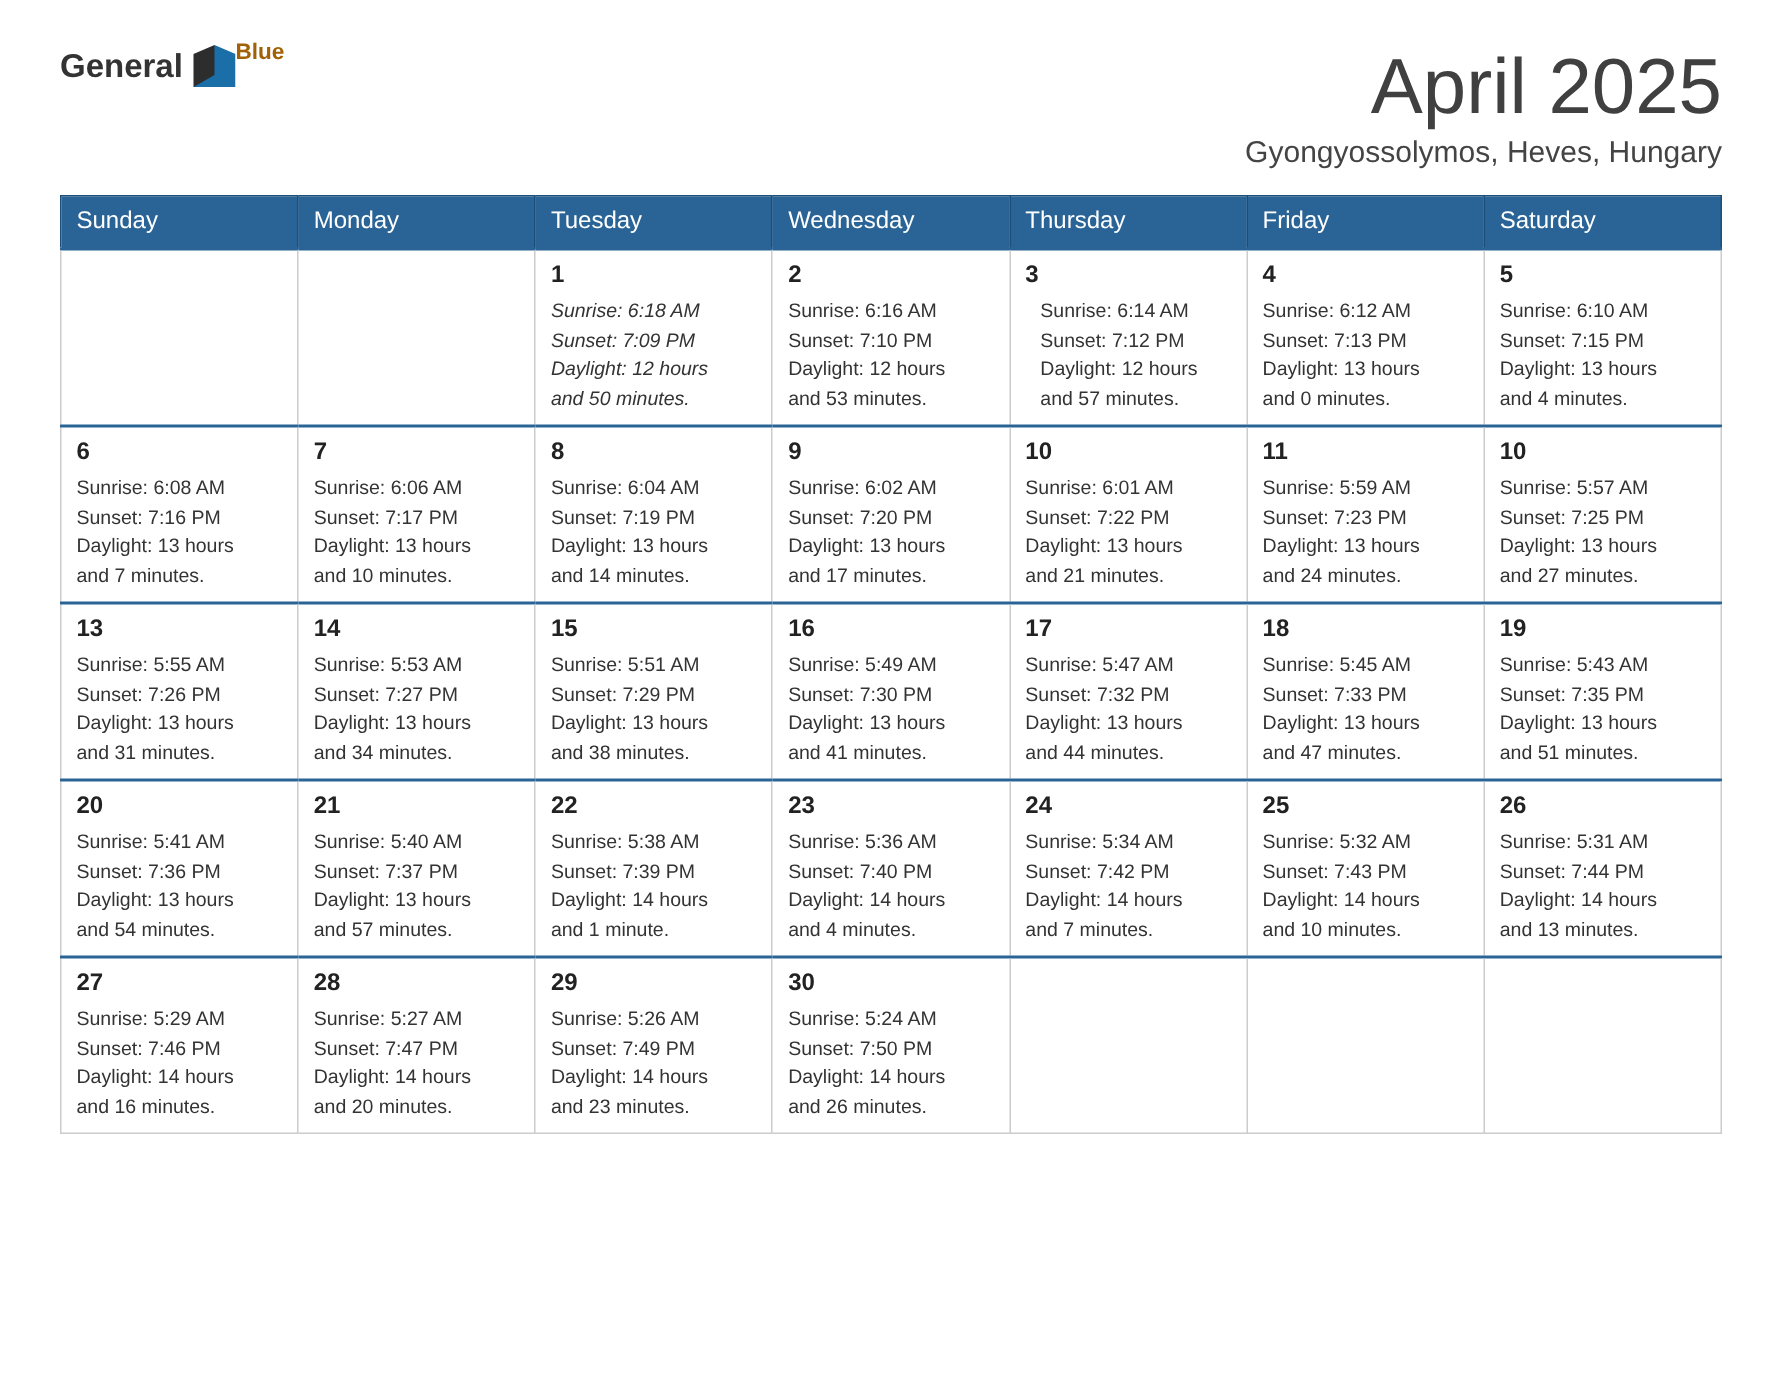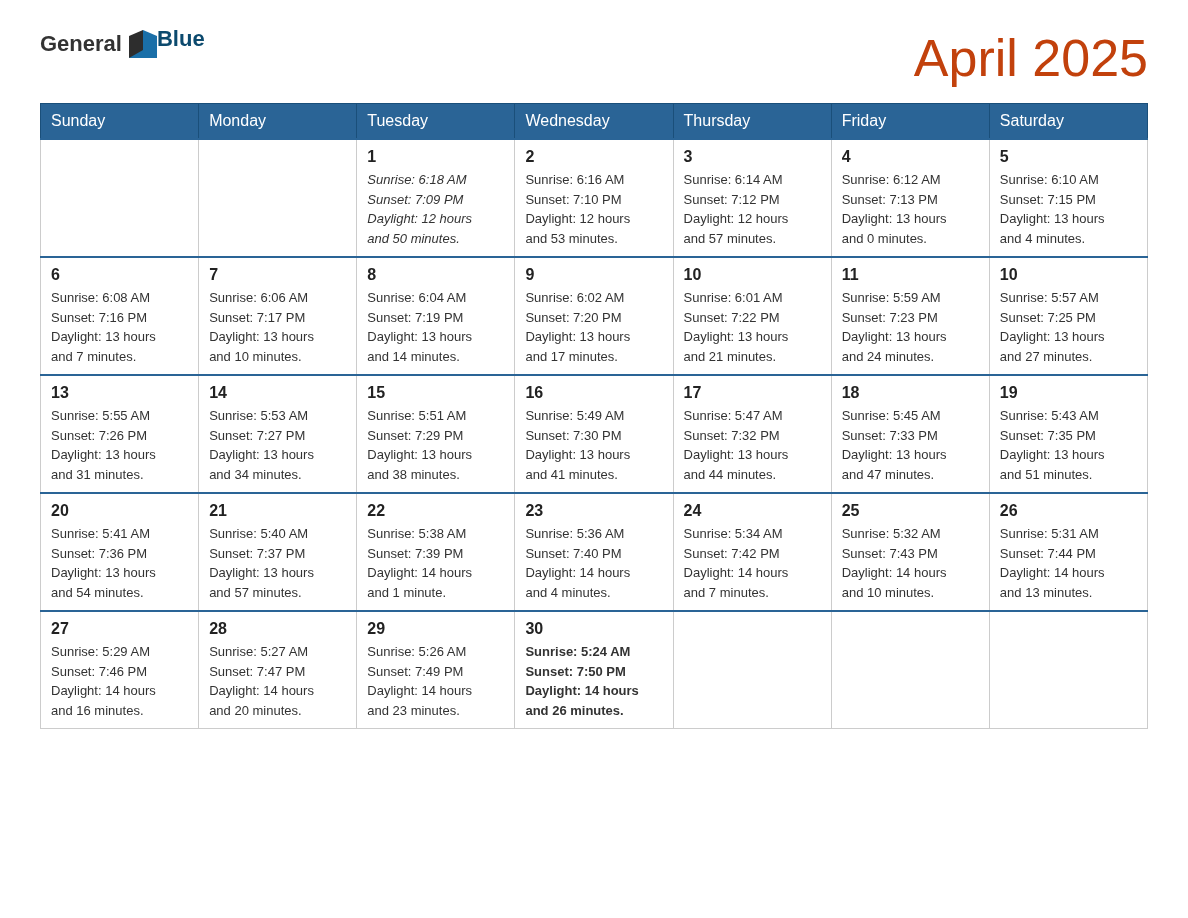--- a/index.html
+++ b/index.html
@@ -20,21 +20,21 @@
       display: flex;
       align-items: center;
       gap: 0;
     }
     .title-block {
       text-align: right;
     }
     .calendar-title {
       font-size: 52px;
       font-weight: normal;
-      color: #c2410c;
+      color: #404040;
       line-height: 1.1;
     }
     .calendar-subtitle {
       font-size: 20px;
       color: #444;
       margin-top: 4px;
     }
     .calendar-table {
       width: 100%;
       border-collapse: collapse;
@@ -84,25 +84,26 @@
 <div class="header-row">
   <div class="logo">
     <div style="display:flex;flex-direction:row;align-items:flex-start;">
       <div style="display:flex;align-items:center;">
         <span style="font-size:22px;font-weight:bold;color:#333;">General</span>
         <svg width="32" height="28" viewBox="0 0 32 28" xmlns="http://www.w3.org/2000/svg" style="margin-left:3px;">
           <polygon points="4,28 32,28 32,6 18,0" fill="#1a6fa8"></polygon>
           <polygon points="4,28 18,20 18,0 4,6" fill="#2d2d2d"></polygon>
         </svg>
       </div>
-      <span style="color:#0c4a6e;font-size:22px;font-weight:bold;margin-top:-4px;">Blue</span>
+      <span style="color:#a16207;font-size:15px;font-weight:bold;margin-top:-4px;">Blue</span>
     </div>
   </div>
   <div class="title-block">
     <div class="calendar-title">April 2025</div>
+    <div class="calendar-subtitle">Gyongyossolymos, Heves, Hungary</div>
   </div>
 </div>
 
 <table class="calendar-table">
   <thead>
     <tr>
     <th>Sunday</th>
         <th>Monday</th>
         <th>Tuesday</th>
         <th>Wednesday</th>
@@ -124,21 +125,21 @@
         </td>
         <td>
           <span class="day-number">2</span>
           <div class="day-info" style="white-space: pre-line;">Sunrise: 6:16 AM
 Sunset: 7:10 PM
 Daylight: 12 hours
 and 53 minutes.</div>
         </td>
         <td>
           <span class="day-number">3</span>
-          <div class="day-info" style="white-space: pre-line;">Sunrise: 6:14 AM
+          <div class="day-info" style="white-space: pre-line; margin-left: 10px;">Sunrise: 6:14 AM
 Sunset: 7:12 PM
 Daylight: 12 hours
 and 57 minutes.</div>
         </td>
         <td>
           <span class="day-number">4</span>
           <div class="day-info" style="white-space: pre-line;">Sunrise: 6:12 AM
 Sunset: 7:13 PM
 Daylight: 13 hours
 and 0 minutes.</div>
@@ -321,21 +322,21 @@
         </td>
         <td>
           <span class="day-number">29</span>
           <div class="day-info" style="white-space: pre-line;">Sunrise: 5:26 AM
 Sunset: 7:49 PM
 Daylight: 14 hours
 and 23 minutes.</div>
         </td>
         <td>
           <span class="day-number">30</span>
-          <div class="day-info" style="white-space: pre-line; font-weight: bold;">Sunrise: 5:24 AM
+          <div class="day-info" style="white-space: pre-line;">Sunrise: 5:24 AM
 Sunset: 7:50 PM
 Daylight: 14 hours
 and 26 minutes.</div>
         </td>
         <td class="empty-cell"></td>
         <td class="empty-cell"></td>
         <td class="empty-cell"></td>
       </tr>
     </tbody>
 </table>

